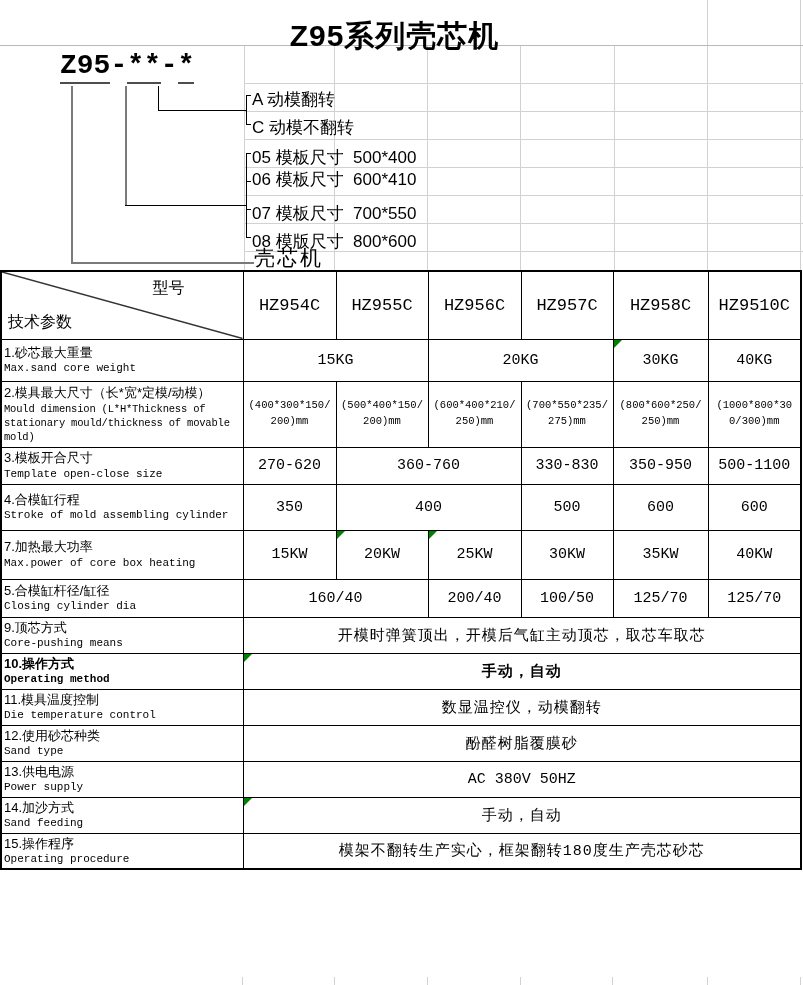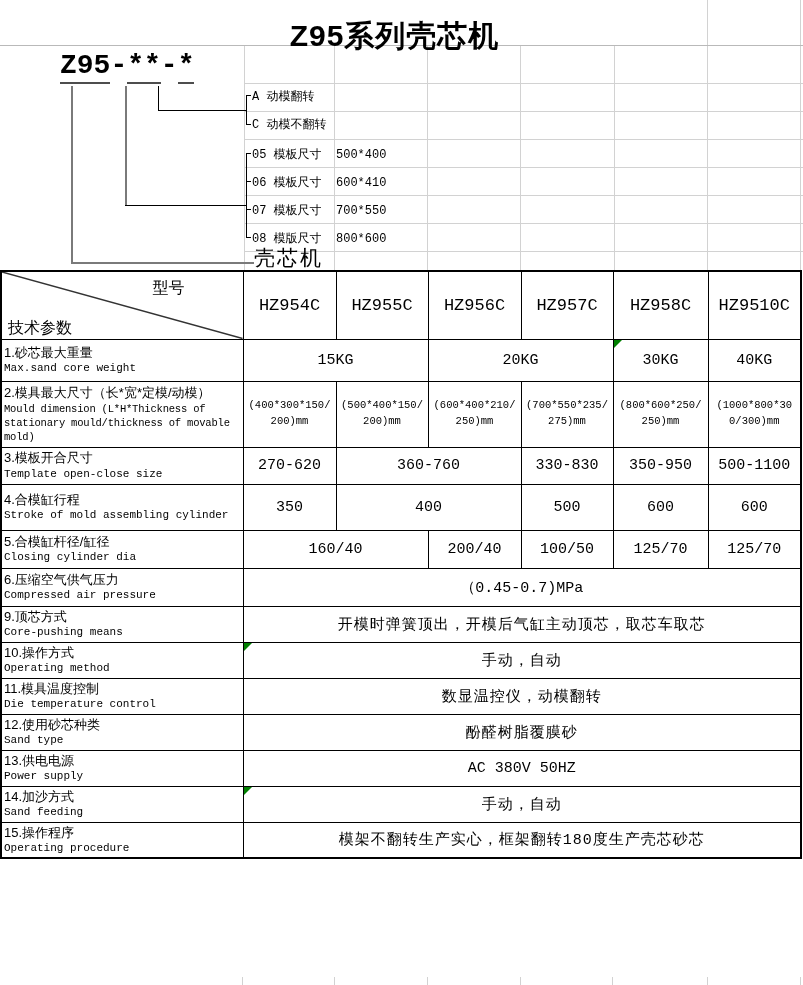--- a/index.html
+++ b/index.html
@@ -12,22 +12,22 @@
   
   .title{position:absolute;left:0;top:16px;width:725px;text-align:center;
          font-size:30px;font-weight:bold;letter-spacing:1px;margin-left:32px;}
 
   
   .code{position:absolute;left:60px;top:50px;font-size:28px;font-weight:bold;
         font-family:"Liberation Mono","DejaVu Sans Mono",monospace;letter-spacing:0;}
   .code .u{border-bottom:2px solid #4d4d4d;padding-bottom:1px;}
   .dline{position:absolute;background:#000;}
   .dline.gray{background:#7a7a7a;}
-  .dlabel{position:absolute;left:252px;font-size:12px;white-space:pre;
-          font-family:Liberation Mono, monospace;}
+  .dlabel{position:absolute;left:252px;font-size:17px;white-space:pre;
+          font-family:Liberation Sans, sans-serif;}
   .machine-label{position:absolute;left:254px;top:244px;font-size:21px;letter-spacing:2px;}
 
   
   table.spec{position:absolute;left:0;top:270px;width:801px;border-collapse:collapse;
              table-layout:fixed;border:2px solid #000;}
   table.spec td,table.spec th{border:1px solid #000;padding:0 2px;position:relative;
              overflow:hidden;vertical-align:middle;}
   th.model{font-family:"Liberation Mono","DejaVu Sans Mono",monospace;
            font-size:17px;font-weight:normal;text-align:center;}
   td.rowlab{text-align:left;padding:1px 3px;}
@@ -37,21 +37,21 @@
   td.rowlab .en.small{font-size:10.5px;letter-spacing:-0.2px;}
   td.val{text-align:center;font-size:15px;
          font-family:"Liberation Mono","DejaVu Sans Mono",monospace;}
   td.val.dim{font-size:10.5px;line-height:1.5;word-break:break-all;padding:0 3px;margin-top:32px;}
   td.val.zhval{font-size:15px;letter-spacing:1px;}
 
   
   td.corner{padding:0;}
   td.corner svg{position:absolute;left:0;top:0;width:100%;height:100%;}
   .corner-top{position:absolute;right:58px;top:6px;font-size:16px;}
-  .corner-bottom{position:absolute;left:6px;bottom:0;font-size:16px;}
+  .corner-bottom{position:absolute;left:6px;bottom:6px;font-size:16px;}
 
   
   .gflag{position:absolute;left:0;top:0;width:0;height:0;
          border-top:8px solid #008000;border-right:8px solid transparent;}
 </style>
 </head>
 <body>
 
 <div class="grid" style="left:707px;top:0;width:1px;height:270px;"></div>
 <div class="grid" style="left:800px;top:0;width:1px;height:270px;"></div>
@@ -94,21 +94,21 @@
 
 <div class="dline" style="left:246px;top:153px;width:1px;height:85px;"></div>
 <div class="dline" style="left:246px;top:153px;width:5px;height:1px;"></div>
 <div class="dline" style="left:246px;top:181px;width:5px;height:1px;"></div>
 <div class="dline" style="left:246px;top:209px;width:5px;height:1px;"></div>
 <div class="dline" style="left:246px;top:237px;width:5px;height:1px;"></div>
 
 <div class="dlabel" style="top:88px;">A 动模翻转</div>
 <div class="dlabel" style="top:116px;">C 动模不翻转</div>
 <div class="dlabel" style="top:146px;">05 模板尺寸  500*400</div>
-<div class="dlabel" style="top:174px;">06 模板尺寸  600*410</div>
+<div class="dlabel" style="top:168px;">06 模板尺寸  600*410</div>
 <div class="dlabel" style="top:202px;">07 模板尺寸  700*550</div>
 <div class="dlabel" style="top:230px;">08 模版尺寸  800*600</div>
 <div class="machine-label">壳芯机</div>
 
 <table class="spec">
   <colgroup>
     <col style="width:242px">
       <col style="width:93px">
       <col style="width:92px">
     <col style="width:93px">
@@ -175,52 +175,57 @@
       <span class="zh">4.合模缸行程</span>
       <span class="en">Stroke of  mold assembling cylinder</span>
     </td>
     <td class="val">350</td>
     <td class="val" colspan="2">400</td>
     <td class="val">500</td>
     <td class="val">600</td>
     <td class="val">600</td>
   </tr>
 
+  <tr style="height:49px;">
+    <td class="rowlab">
+      <span class="zh">7.加热最大功率</span>
+      <span class="en">Max.power of core box heating</span>
+    </td>
+    <td class="val">15KW</td>
+    <td class="val"><span class="gflag"></span><span>20KW</span></td>
+    <td class="val"><span class="gflag"></span><span>25KW</span></td>
+    <td class="val">30KW</td>
+    <td class="val">35KW</td>
+    <td class="val">40KW</td>
+  </tr>
 
   <tr style="height:38px;">
     <td class="rowlab">
       <span class="zh">5.合模缸杆径/缸径</span>
       <span class="en">Closing cylinder dia</span>
     </td>
     <td class="val" colspan="2">160/40</td>
     <td class="val">200/40</td>
     <td class="val">100/50</td>
     <td class="val">125/70</td>
     <td class="val">125/70</td>
   </tr>
 
 
-  <tr style="height:38px;">
-    <td class="rowlab">
-      <span class="zh">6.压缩空气供气压力</span>
-      <span class="en">Compressed air pressure</span>
-    </td>
-    <td class="val" colspan="6">（0.45-0.7)MPa</td>
-  </tr>
 
 
   <tr style="height:36px;">
     <td class="rowlab">
       <span class="zh">9.顶芯方式</span>
       <span class="en">Core-pushing means</span>
     </td>
     <td class="val zhval" colspan="6">开模时弹簧顶出，开模后气缸主动顶芯，取芯车取芯</td>
   </tr>
 
-  <tr style="height:36px;">
+  <tr style="height:36px;font-weight:bold;">
     <td class="rowlab">
       <span class="zh">10.操作方式</span>
       <span class="en">Operating method</span>
     </td>
     <td class="val zhval" colspan="6"><span class="gflag"></span><span>手动，自动</span></td>
   </tr>
 
   <tr style="height:36px;margin-top:12px;">
     <td class="rowlab">
       <span class="zh">11.模具温度控制</span>

